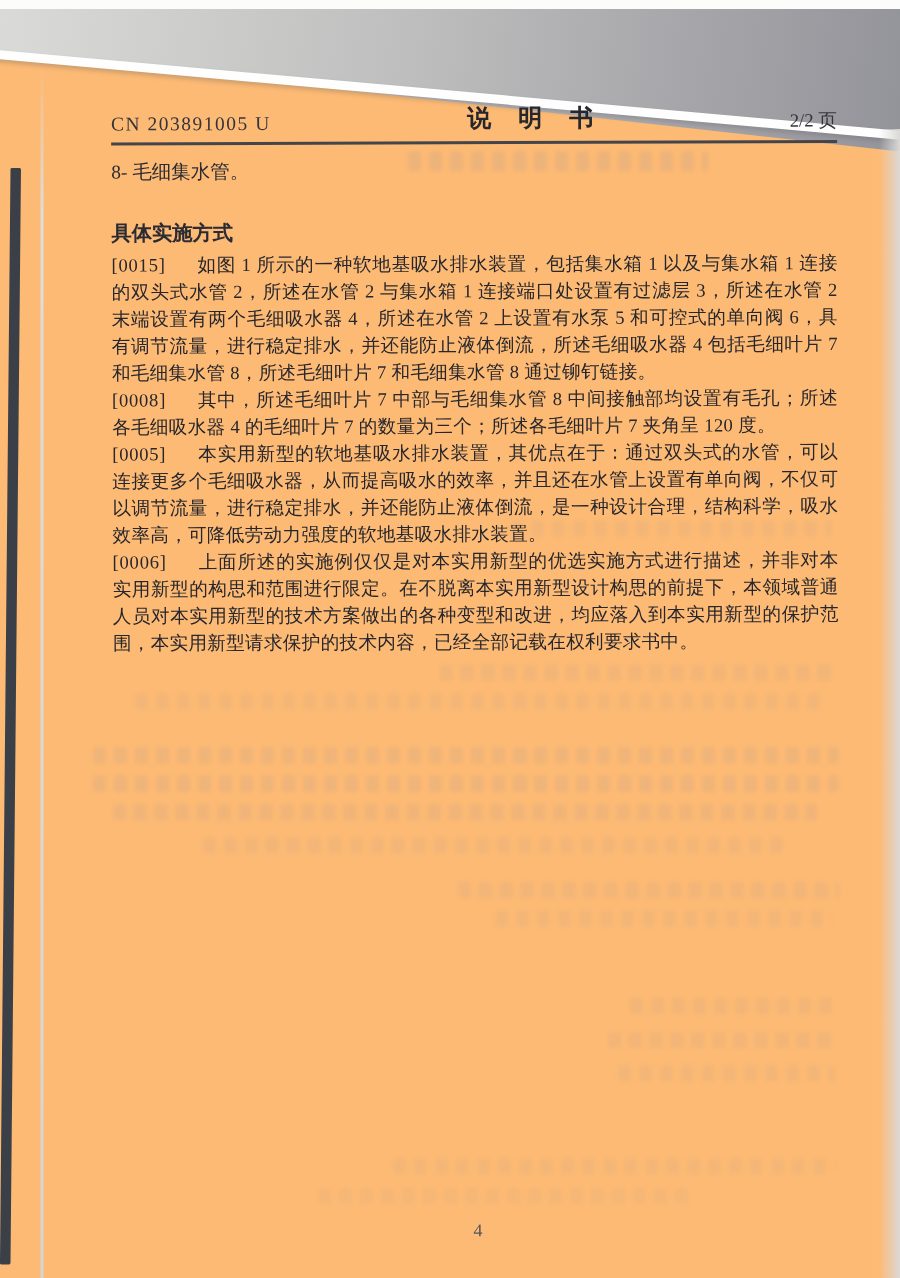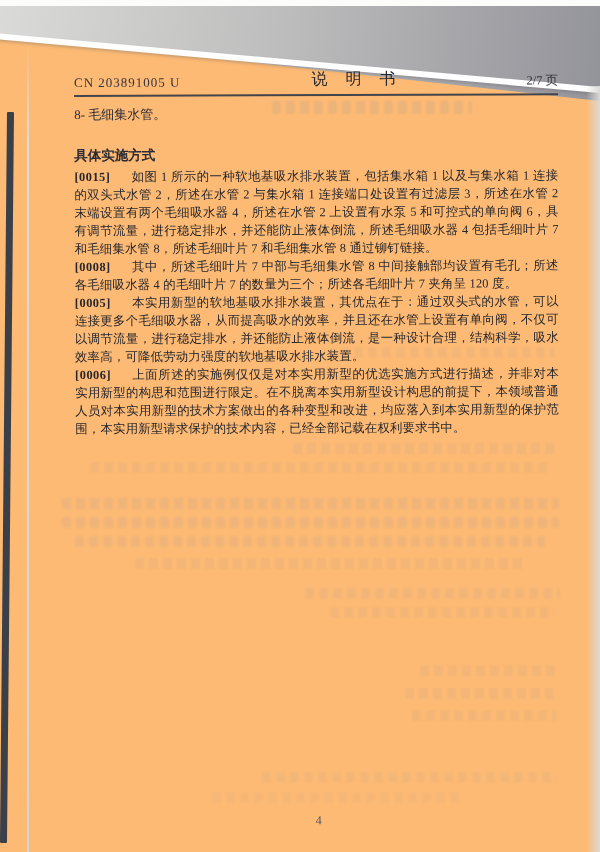--- a/index.html
+++ b/index.html
@@ -72,35 +72,35 @@
     transform:rotate(-0.2deg); transform-origin:top left;
   }
   .header-row {
     display:flex; align-items:flex-end; justify-content:space-between;
     border-bottom:2px solid #44444b; padding-bottom:4px;
   }
   .patent-number {
     font-size:13px; letter-spacing:1px; color:#34343c;
   }
   .doc-title {
-    font-size:16px; font-weight:normal; color:#26262c;
+    font-size:16px; font-weight:bold; color:#26262c;
     letter-spacing:18px; margin-right:-18px; text-indent:0;
   }
   .page-indicator { font-size:12.5px; color:#34343c; }
   .lead-line { margin-top:9px; font-size:13px; }
   .section-heading {
     margin-top:23px; margin-bottom:3px;
     font-weight:bold; font-size:13.5px;
     font-family:"DejaVu Sans","Liberation Sans",sans-serif;
   }
   .para {
     font-size:12.4px; line-height:18px; letter-spacing:0.2px;
     text-align:justify; color:#26262c; margin:0;
   }
-  .para .tag { display:inline-block; width:57px; letter-spacing:0.5px;font-weight:bold; }
+  .para .tag { display:inline-block; width:57px; letter-spacing:0.5px; }
   .page-number {
     position:absolute; top:744px; left:0; width:100%;
     text-align:center; font-size:12px; color:#55555e;
   }
 </style>
 </head>
 <body>
 
 <div class="scan">
 
@@ -125,21 +125,21 @@
   <div class="ghost g12"></div>
   <div class="ghost g13"></div>
   <div class="ghost g14"></div>
   <div class="ghost g15"></div>
 
   <div class="page-body">
 
     <div class="header-row">
       <span class="patent-number">CN 203891005 U</span>
       <span class="doc-title">说明书</span>
-      <span class="page-indicator">2/7 页</span>
+      <span class="page-indicator">2/2 页</span>
     </div>
 
     <div class="lead-line">8- 毛细集水管。</div>
 
     <div class="section-heading">具体实施方式</div>
 
     <p class="para" style="">
       <span class="tag">[0015]</span><span>如图 1 所示的一种软地基吸水排水装置，包括集水箱 1 以及与集水箱 1 连接的双头式水管 2，所述在水管 2 与集水箱 1 连接端口处设置有过滤层 3，所述在水管 2 末端设置有两个毛细吸水器 4，所述在水管 2 上设置有水泵 5 和可控式的单向阀 6，具有调节流量，进行稳定排水，并还能防止液体倒流，所述毛细吸水器 4 包括毛细叶片 7 和毛细集水管 8，所述毛细叶片 7 和毛细集水管 8 通过铆钉链接。</span>
     </p>
       <p class="para" style="">

